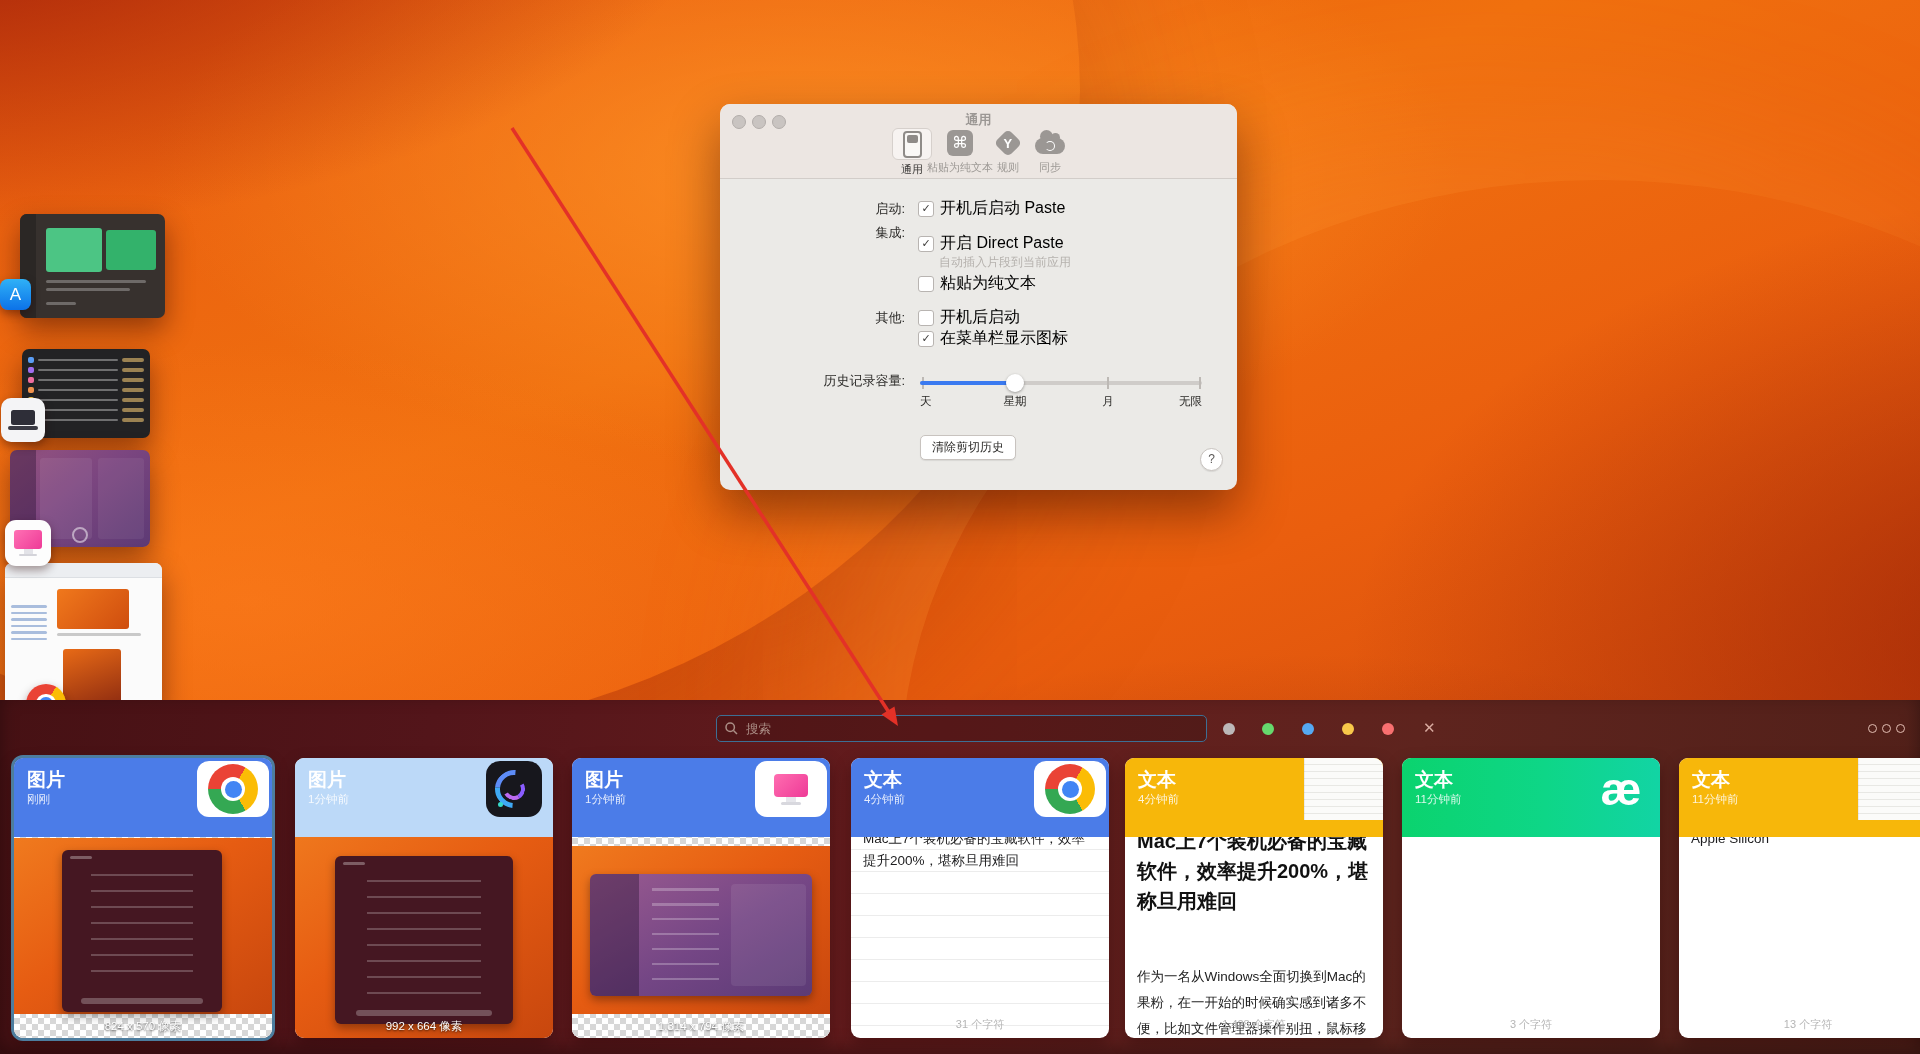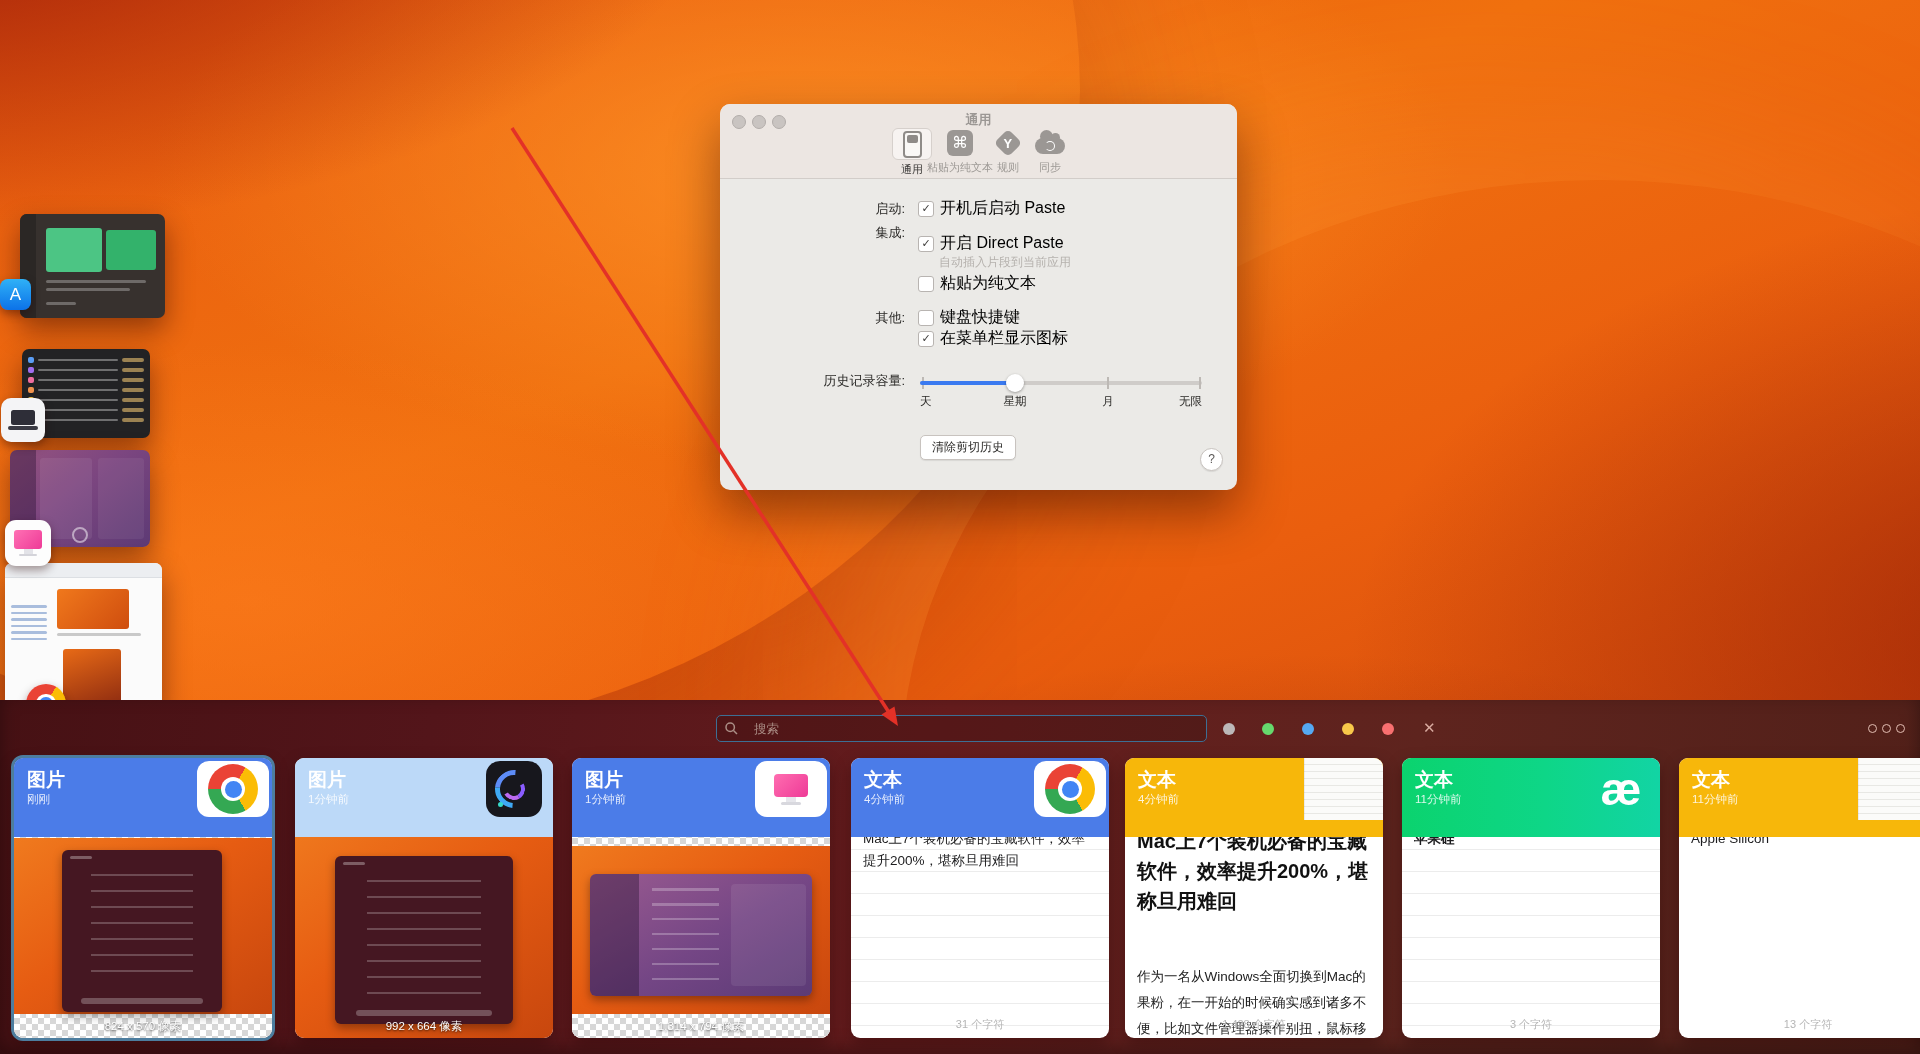--- a/index.html
+++ b/index.html
@@ -102,21 +102,21 @@
   .helpbtn{position:absolute;left:480px;top:344px;width:21px;height:21px;border-radius:50%;background:#fff;
            border:1px solid #c8c3bf;font-size:12px;color:#5c5a58;text-align:center;line-height:20px;box-shadow:0 1px 1px rgba(0,0,0,.08);}
 
   
   .panel{position:absolute;left:0;top:700px;width:1920px;height:354px;z-index:20;
     background:linear-gradient(100deg,#461114 0%,#53151a 22%,#651c1d 48%,#5e241e 72%,#512019 100%);
     box-shadow:0 -6px 18px rgba(0,0,0,.35) inset;}
   .searchbar{position:absolute;left:716px;top:715px;width:481px;height:25px;border:1.5px solid #3d6f94;
     border-radius:5px;background:rgba(30,8,10,.22);display:flex;align-items:center;padding-left:8px;z-index:21;}
   .searchbar svg{flex:0 0 auto;}
-  .searchbar input{background:transparent;border:none;outline:none;color:#d8c4bc;font-size:12.5px;margin-left:14px;width:400px;
+  .searchbar input{background:transparent;border:none;outline:none;color:#d8c4bc;font-size:12.5px;margin-left:6px;width:400px;
     font-family:"Liberation Sans","DejaVu Sans",sans-serif;}
   .searchbar input::placeholder{color:#ab8e86;}
   .fdot{position:absolute;top:723px;width:12px;height:12px;border-radius:50%;z-index:21;}
   .closex{position:absolute;left:1423px;top:719px;font-size:15px;color:#d9aba0;z-index:21;}
   .more{position:absolute;left:1868px;top:724px;display:flex;gap:5px;z-index:21;}
   .more i{width:7px;height:7px;border:1.6px solid #e2bdb2;border-radius:50%;}
 
   
   .card{position:absolute;top:758px;width:258px;height:280px;border-radius:9px;background:#fff;overflow:hidden;
         box-shadow:0 6px 16px rgba(30,4,2,.35);z-index:21;}
@@ -308,21 +308,21 @@
   </div>
   <div class="note" style="top:150px">自动插入片段到当前应用</div>
   <div class="citem" style="top:169px">
     <span class="cbox"></span>
     <span>粘贴为纯文本</span>
   </div>
 
   <span class="rlabel" style="top:205px">其他:</span>
   <div class="citem" style="top:203px">
     <span class="cbox"></span>
-    <span>键盘快捷键</span>
+    <span>开机后启动</span>
   </div>
   <div class="citem" style="top:224px">
     <span class="cbox">✓</span>
     <span>在菜单栏显示图标</span>
   </div>
 
   <span class="rlabel" style="top:268px">历史记录容量:</span>
   <div class="slider">
     <div class="strack"></div>
     <div class="stick" style="left:2px"></div>
@@ -449,23 +449,20 @@
   </div>
   <div class="chead" style="background:#f7b70a">
     <div class="papertile"></div>
     <div class="ctype">文本</div>
     <div class="ctime">4分钟前</div>
   </div>
   <div class="cfoot txt">1,428 个字符</div>
 </div>
 
 <div class="card" style="left:1402px">
-  <div class="cbody ruled">
-    <div class="ctext" style="font-weight:600">苹果硅</div>
-  </div>
   <div class="chead" style="background:linear-gradient(90deg,#0bd36e 0%,#0ed687 55%,#12d4a4 100%)">
     <div class="ctype">文本</div>
     <div class="ctime">11分钟前</div>
     <div class="icon-tile tile-clear">
       <span class="aeglyph">æ</span>
     </div>
   </div>
   <div class="cfoot txt">3 个字符</div>
 </div>
 

